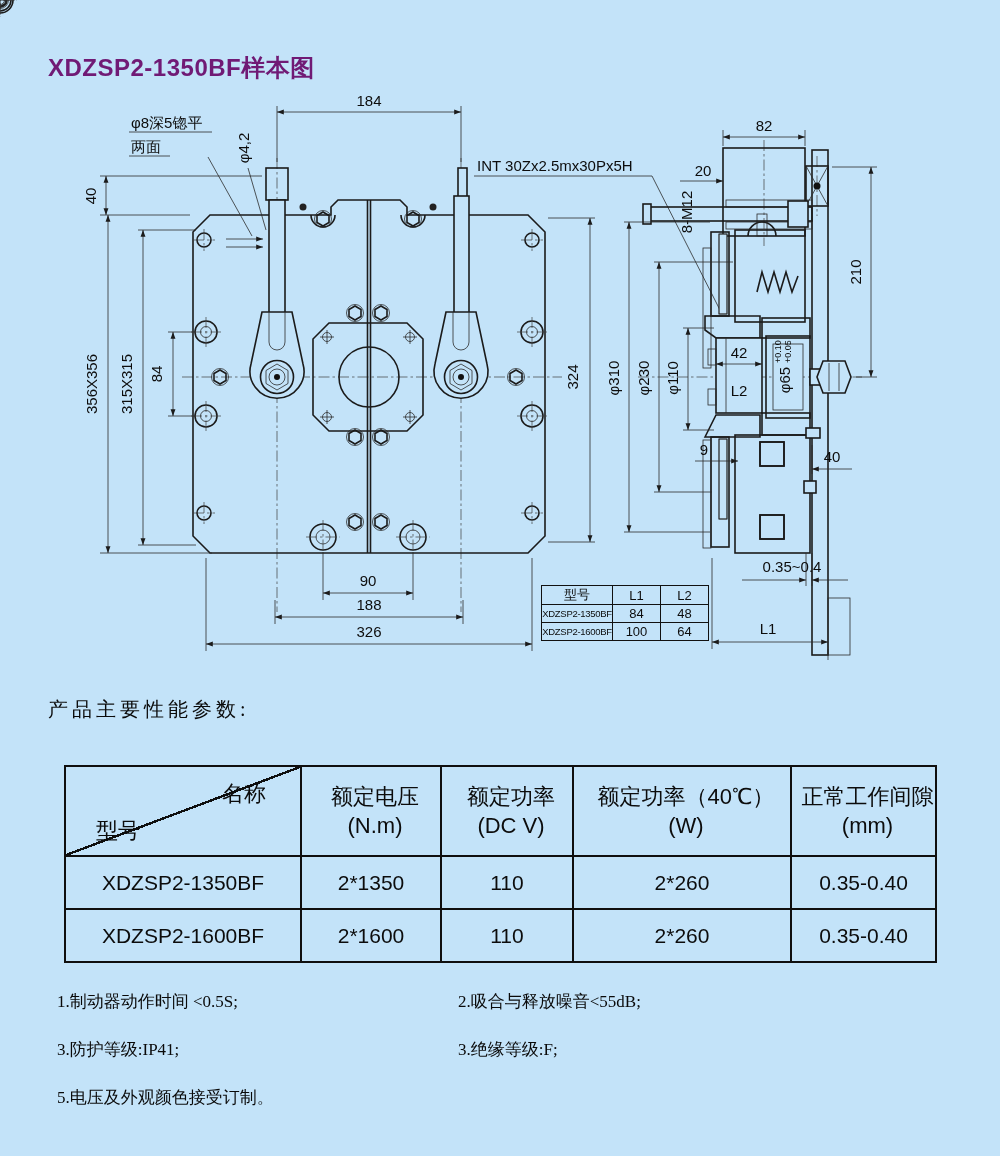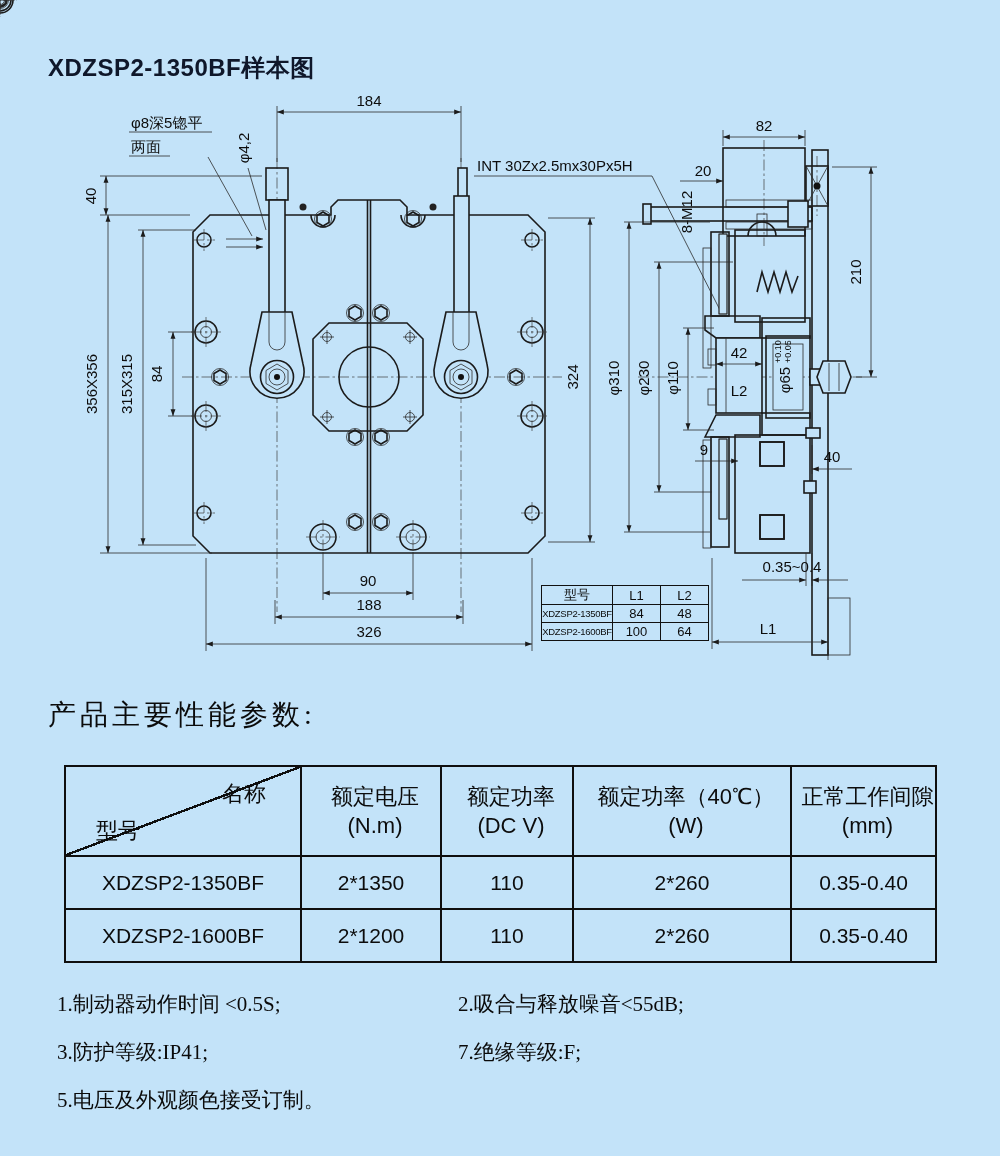--- a/index.html
+++ b/index.html
@@ -1,21 +1,21 @@
 <!DOCTYPE html>
 <html><head>
 <meta charset="utf-8">
 <style>
   html,body{margin:0;padding:0;}
   body{width:1000px;height:1156px;position:relative;background:#c3e3f9;
        font-family:"Liberation Sans",sans-serif;overflow:hidden;}
   .abs{position:absolute;}
   
-  #title{left:48px;top:52px;font-size:24px;font-weight:bold;color:#0f172a;letter-spacing:.5px;}
-  #sec-head{left:48px;top:696px;font-size:28px;color:#0b0b0b;
+  #title{left:48px;top:52px;font-size:24px;font-weight:bold;color:#701a75;letter-spacing:.5px;}
+  #sec-head{left:48px;top:696px;font-size:20px;color:#0b0b0b;
             font-family:"Liberation Serif",serif;letter-spacing:4px;}
   
   #draw{left:0;top:0;width:1000px;height:690px;}
   .tk{stroke:#1b1b1b;stroke-width:1.6;fill:none;stroke-linejoin:miter;}
   .tn{stroke:#2c2c2c;stroke-width:.8;fill:none;}
   .cl{stroke:#3c3c3c;stroke-width:.7;fill:none;stroke-dasharray:11 3 2.5 3;}
   .bgf{fill:#c3e3f9;}
   .dt{font-family:"Liberation Sans",sans-serif;font-size:15px;fill:#0d0d0d;}
   .mid{text-anchor:middle;}
   
@@ -28,21 +28,21 @@
   #spec{left:64px;top:765px;border-collapse:collapse;table-layout:fixed;}
   #spec th,#spec td{border:2px solid #0f0f0f;text-align:center;vertical-align:middle;
        color:#0c0c0c;font-weight:normal;padding:0;}
   #spec th{font-size:22px;line-height:29px;padding-left:8px;}
   #spec td{font-size:21px;height:51px;}
   #spec th.diag{position:relative;
      background:linear-gradient(to bottom right,transparent calc(50% - 1.2px),#0f0f0f calc(50% - 1.2px),#0f0f0f calc(50% + 1.2px),transparent calc(50% + 1.2px));}
   #spec th.diag .tr{position:absolute;right:34px;top:12px;font-size:22px;}
   #spec th.diag .bl{position:absolute;left:30px;bottom:10px;font-size:22px;}
   
-  .note{font-family:"Liberation Serif",serif;font-size:21px;color:#0a0a0a;}
+  .note{font-family:"Liberation Serif",serif;font-size:17px;color:#0a0a0a;}
   #n1{left:57px;top:990px;} #n2{left:458px;top:990px;}
   #n3{left:57px;top:1038px;} #n4{left:458px;top:1038px;}
   #n5{left:57px;top:1086px;}
 </style>
 </head>
 <body style="background: rgb(195, 227, 249);">
 
 <div id="title" class="abs">XDZSP2-1350BF样本图</div>
 
 <svg id="draw" class="abs" viewBox="0 0 1000 690" xmlns="http://www.w3.org/2000/svg">
@@ -447,25 +447,25 @@
   </tr>
   <tr>
     <td>XDZSP2-1350BF</td>
     <td>2*1350</td>
     <td>110</td>
     <td>2*260</td>
     <td>0.35-0.40</td>
   </tr>
   <tr>
     <td>XDZSP2-1600BF</td>
-    <td>2*1200</td>
+    <td>2*1600</td>
     <td>110</td>
     <td>2*260</td>
     <td>0.35-0.40</td>
   </tr>
 </tbody>
   </table>
 
 <div id="n1" class="abs note">1.制动器动作时间 &lt;0.5S;</div>
 <div id="n2" class="abs note">2.吸合与释放噪音&lt;55dB;</div>
 <div id="n3" class="abs note">3.防护等级:IP41;</div>
-<div id="n4" class="abs note">7.绝缘等级:F;</div>
+<div id="n4" class="abs note">3.绝缘等级:F;</div>
 <div id="n5" class="abs note">5.电压及外观颜色接受订制。</div>
 
 </body></html>

